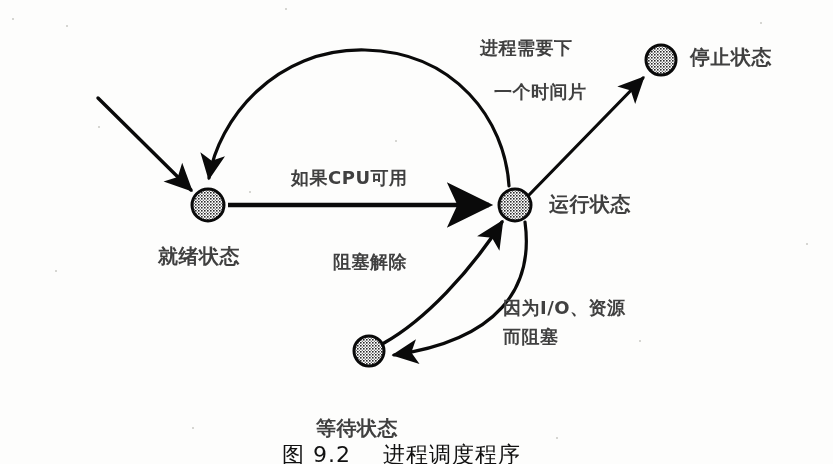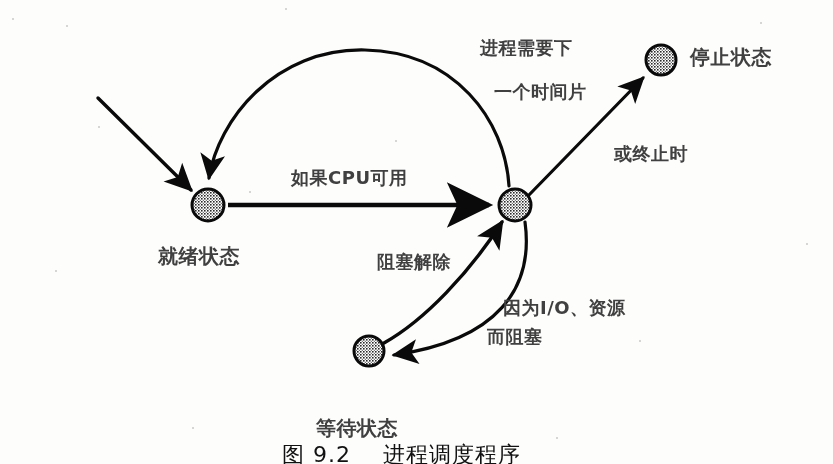--- a/index.html
+++ b/index.html
@@ -129,29 +129,29 @@
   <div class="speck" style="left:192px; top:427px; width:2px; height:2px;"></div>
   <div class="speck" style="left:556px; top:437px; width:2px; height:2px;"></div>
   <div class="speck" style="left:639px; top:340px; width:2px; height:2px;"></div>
 
 
   <div class="lbl sz-edge" style="left:291px; top:166px;text-align:center;">如果CPU可用</div>
 
   <div class="lbl sz-edge" style="left:480px; top:36px;">进程需要下</div>
   <div class="lbl sz-edge" style="left:478px; top:80px;margin-left:16px;">一个时间片</div>
 
-  <div class="lbl sz-edge" style="left:614px; top:142px;">或终止时</div>
 
-  <div class="lbl sz-edge" style="left:333px; top:250px;margin-left:44px;">阻塞解除</div>
+  <div class="lbl sz-edge" style="left:333px; top:250px;">阻塞解除</div>
 
   <div class="lbl sz-edge" style="left:503px; top:296px;text-align:right;">因为I/O、资源</div>
-  <div class="lbl sz-edge" style="left:487px; top:325px;">而阻塞</div>
+  <div class="lbl sz-edge" style="left:503px; top:325px;">而阻塞</div>
 
   <div class="lbl sz-state" style="left:158px; top:244px;">就绪状态</div>
 
+  <div class="lbl sz-state" style="left:549px; top:192px;">运行状态</div>
 
   <div class="lbl sz-state" style="left:690px; top:45px;">停止状态</div>
 
   <div class="lbl sz-state" style="left:316px; top:377px;margin-top:39px;">等待状态</div>
 
   <div class="caption" style="left:282px; top:440px;">图 9.2    进程调度程序</div>
 
 </div>
 
 </body></html>

